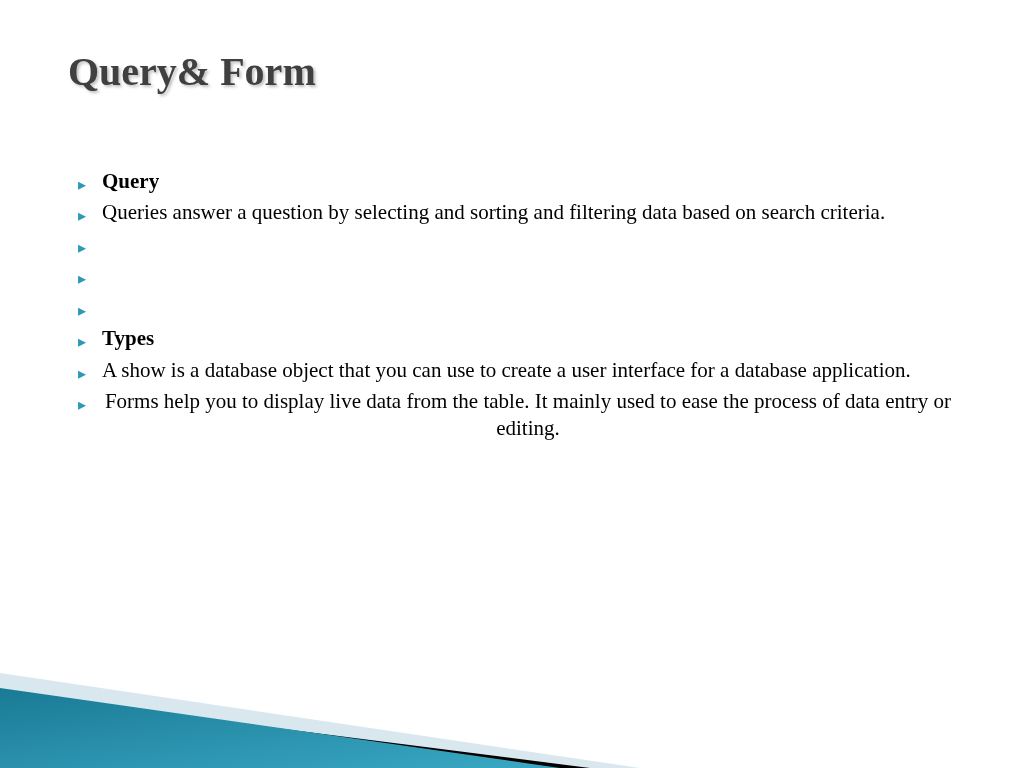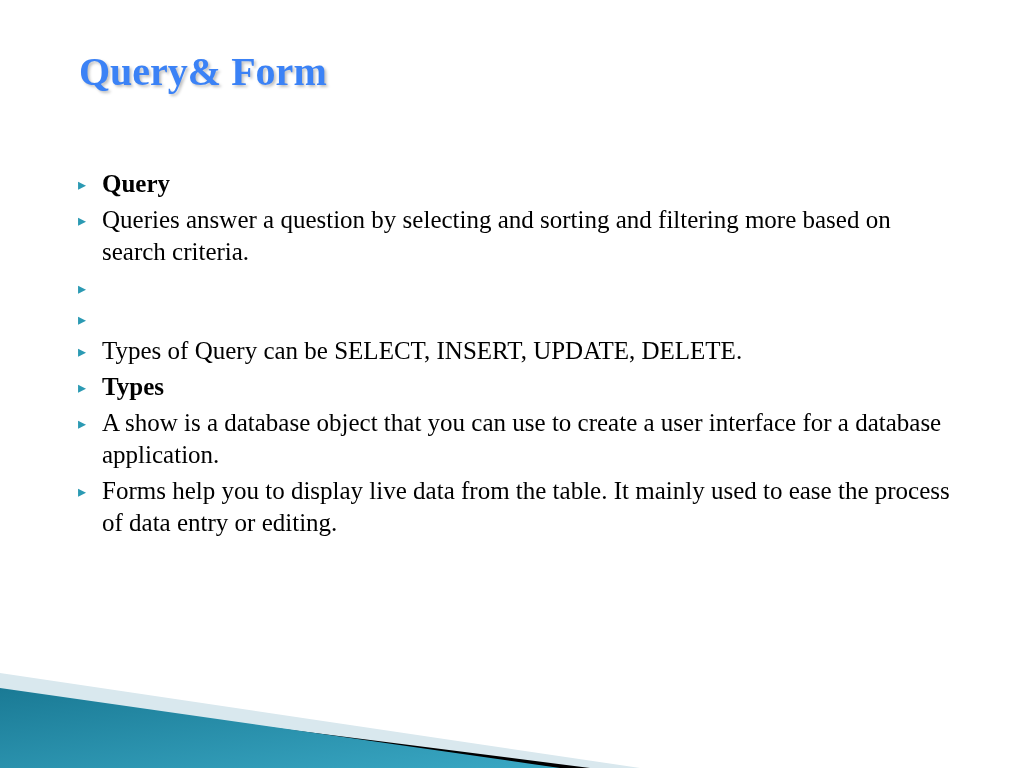--- a/index.html
+++ b/index.html
@@ -14,24 +14,23 @@
     font-family: Georgia, 'Times New Roman', serif;
     position: relative;
     overflow: hidden;
   }
   .slide-title {
     position: absolute;
     top: 48px;
     left: 68px;
     font-size: 40px;
     font-weight: bold;
-    color: #3b82f6;
+    color: #404040;
     text-shadow: 2px 2px 3px rgba(0,0,0,0.25);
     font-family: Georgia, 'Times New Roman', serif;
-    margin-left: 11px;
   }
   .content {
     position: absolute;
     top: 168px;
     left: 78px;
     right: 70px;
   }
   .bullet-item {
     display: flex;
     align-items: flex-start;
@@ -39,23 +38,24 @@
     line-height: 1.28;
   }
   .bullet-marker {
     flex-shrink: 0;
     width: 24px;
     color: #2b9ab3;
     font-size: 16px;
     padding-top: 7px;
   }
   .bullet-text {
-    font-size: 25px;
+    font-size: 21px;
     color: #000000;
     font-family: Georgia, 'Times New Roman', serif;
+    text-align: center;
   }
   .bullet-text.bold {
     font-weight: bold;
   }
   .decoration {
     position: absolute;
     bottom: 0;
     left: 0;
     width: 1024px;
     height: 130px;
@@ -67,31 +67,30 @@
 
 <h1 class="slide-title">Query&amp; Form</h1>
 
 <div class="content" id="bullet-list">
     <div class="bullet-item">
       <span class="bullet-marker">▸</span>
       <span class="bullet-text bold">Query</span>
     </div>
     <div class="bullet-item">
       <span class="bullet-marker">▸</span>
-      <span class="bullet-text">Queries answer a question by selecting and sorting and filtering more based on search criteria.</span>
+      <span class="bullet-text">Queries answer a question by selecting and sorting and filtering data based on search criteria.</span>
     </div>
     <div class="bullet-item">
       <span class="bullet-marker">▸</span>
     </div>
     <div class="bullet-item">
       <span class="bullet-marker">▸</span>
     </div>
     <div class="bullet-item">
       <span class="bullet-marker">▸</span>
-      <span class="bullet-text">Types of Query can be SELECT, INSERT, UPDATE, DELETE.</span>
     </div>
     <div class="bullet-item">
       <span class="bullet-marker">▸</span>
       <span class="bullet-text bold">Types</span>
     </div>
     <div class="bullet-item">
       <span class="bullet-marker">▸</span>
       <span class="bullet-text">A show is a database object that you can use to create a user interface for a database application.</span>
     </div>
     <div class="bullet-item">

